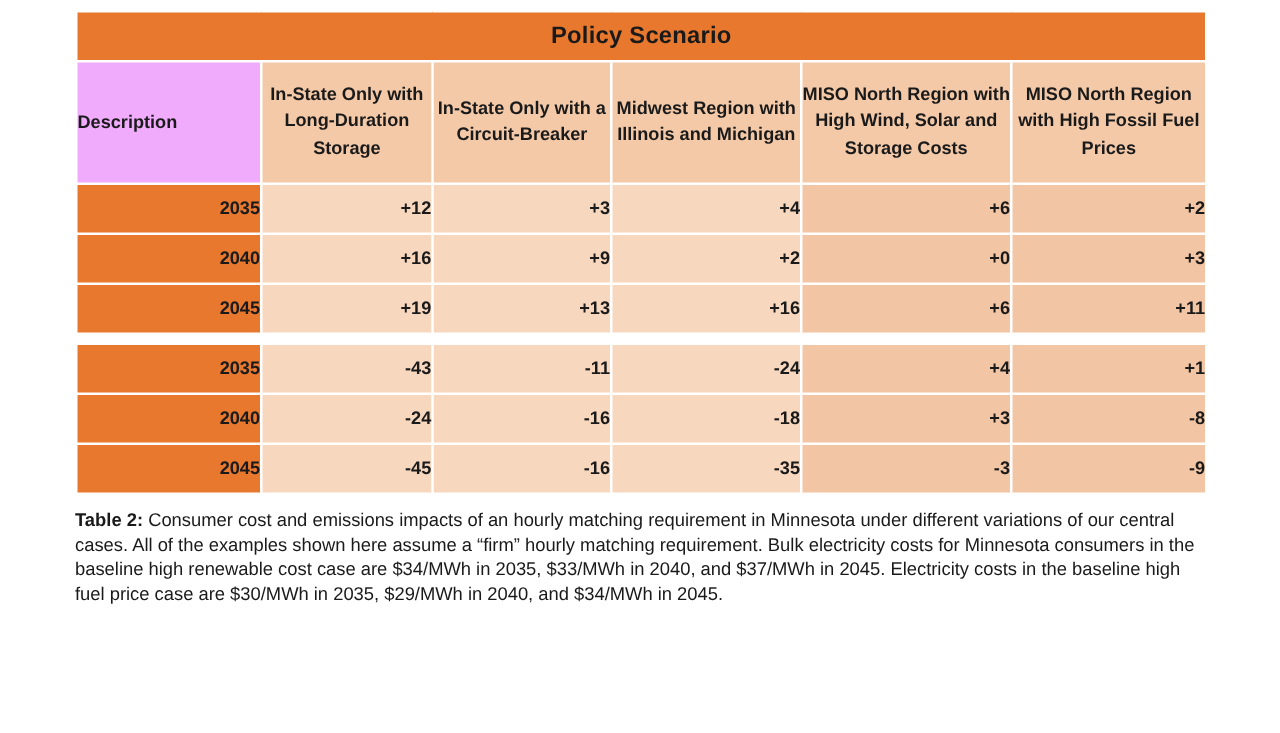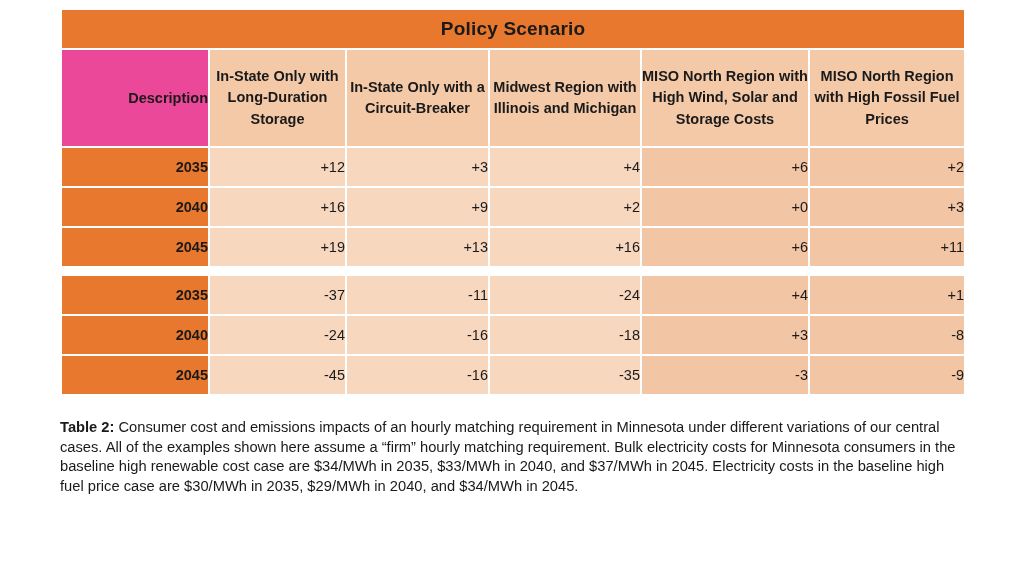--- a/index.html
+++ b/index.html
@@ -37,25 +37,25 @@
     background: #e8782d;
     color: #1a1a1a;
     font-weight: bold;
     font-size: 19px;
     text-align: center;
     height: 38px;
     letter-spacing: 0.2px;
   }
   
   .hdr-desc {
-    background: #ec4899;
-    color: #1a1a1a;
-    font-weight: bold;
-    font-size: 14.5px;
-    text-align: right;
+    background: #f0abfc;
+    color: #1a1a1a;
+    font-weight: bold;
+    font-size: 14.5px;
+    text-align: left;
     padding: 6px 0 6px 10px;
     vertical-align: middle;
     height: 96px;
   }
   .hdr-col {
     background: #f4c9a8;
     color: #1a1a1a;
     font-weight: bold;
     font-size: 14.5px;
     line-height: 1.45;
@@ -85,39 +85,39 @@
     color: #1a1a1a;
     font-weight: bold;
     font-size: 14.5px;
     text-align: right;
     padding-left: 10px;
     height: 38px;
   }
   .cell-val {
     background: #f7d8bf;
     color: #1a1a1a;
-    font-weight: normal;
+    font-weight: bold;
     font-size: 14.5px;
     text-align: right;
     padding-right: 18px;
     height: 38px;
   }
   .cell-val.alt {
     background: #f2c5a4;
   }
   .spacer-row td {
     background: #ffffff;
     border-left: 2px solid #ffffff;
     border-right: 2px solid #ffffff;
     height: 6px;
   }
   
   .caption {
     width: 904px;
-    margin-top: 22px;
+    margin-top: 12px;
     font-size: 14.7px;
     line-height: 1.33;
     color: #1a1a1a;
     text-align: left;
   }
   .caption b {
     font-weight: bold;
   }
 </style>
 </head>
@@ -175,21 +175,21 @@
         <td class="cell-val alt">+11</td>
       </tr>
 
       <tr class="spacer-row">
         <td colspan="6"></td>
       </tr>
 
 
       <tr>
         <td class="row-label">2035</td>
-        <td class="cell-val">-37</td>
+        <td class="cell-val">-43</td>
         <td class="cell-val">-11</td>
         <td class="cell-val">-24</td>
         <td class="cell-val alt">+4</td>
         <td class="cell-val alt">+1</td>
       </tr>
       <tr>
         <td class="row-label">2040</td>
         <td class="cell-val">-24</td>
         <td class="cell-val">-16</td>
         <td class="cell-val">-18</td>

